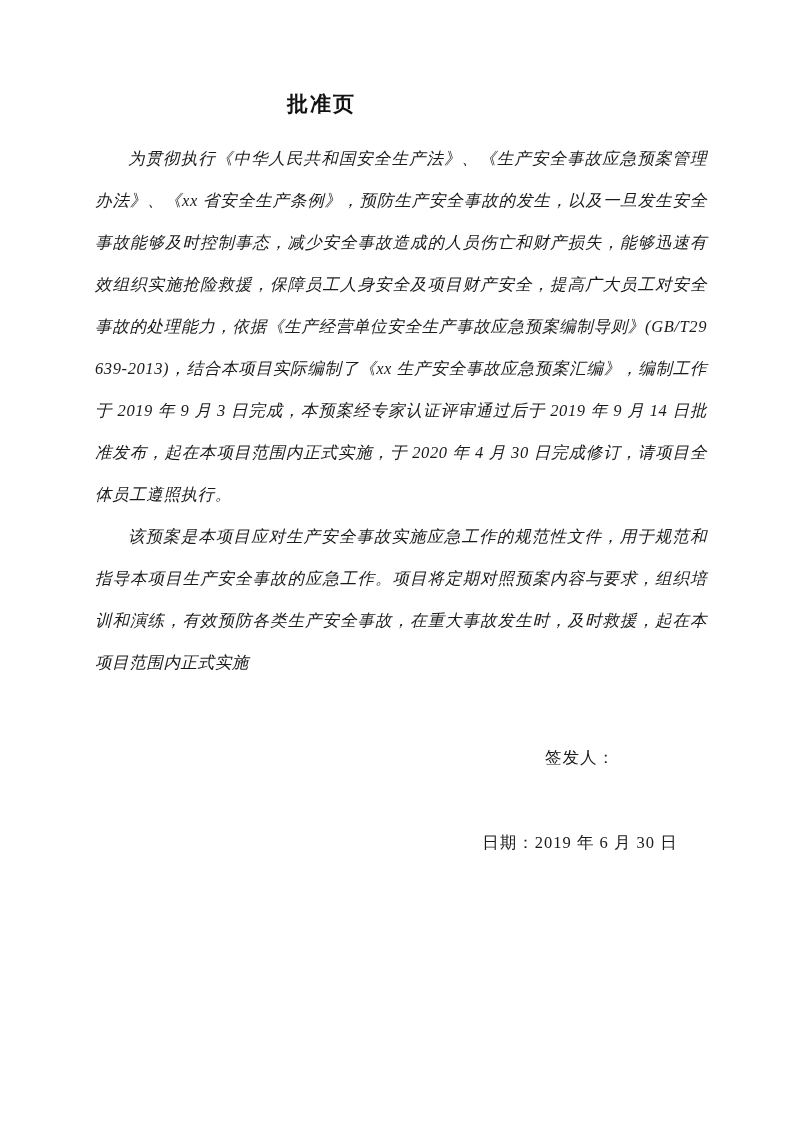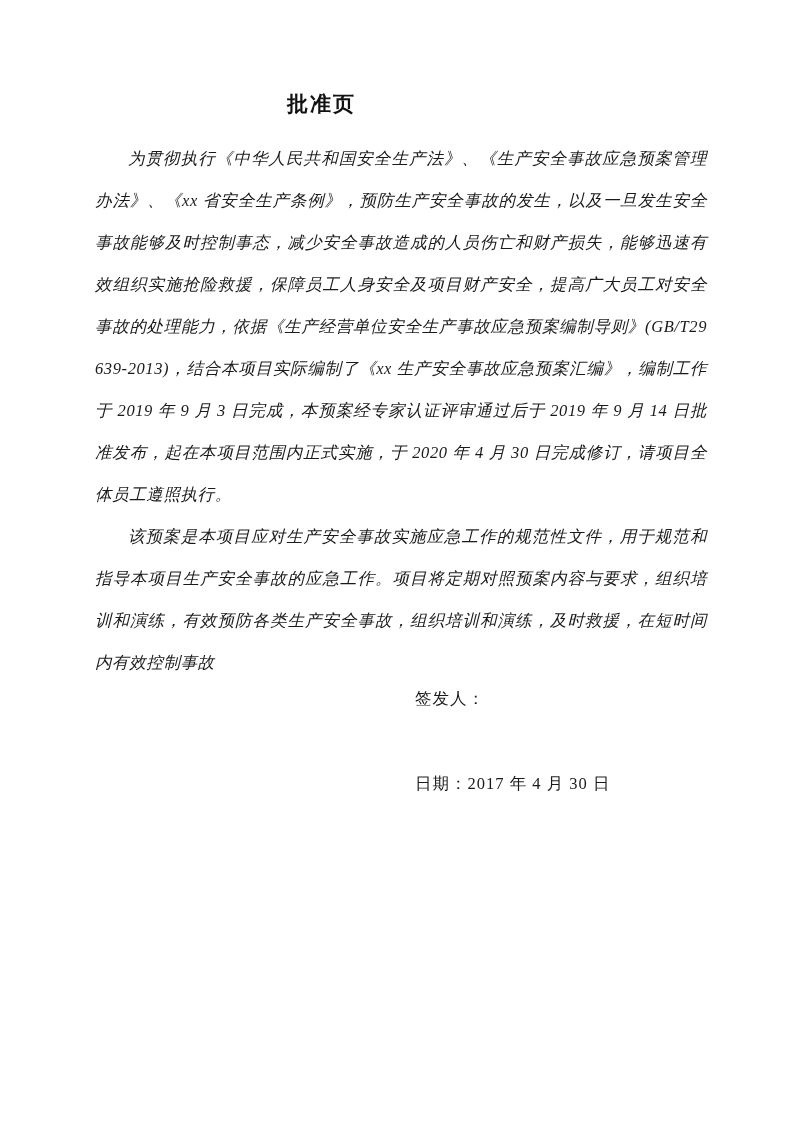--- a/index.html
+++ b/index.html
@@ -55,22 +55,23 @@
   }
 
   .para + .para {
     margin-top: 0;
   }
 
   
   .sign-block {
     position: absolute;
     left: 415px;
-    top: 689px;
+    top: 748px;
     width: 330px;
+    text-align: center;
   }
 
   .sign-line {
     font-size: 16.5px;
     line-height: 1.2;
     color: #1a1a1a;
     letter-spacing: 1px;
     height: 85px;
     white-space: nowrap;
   }
@@ -81,21 +82,21 @@
 </style>
 </head>
 <body>
 
 <div class="page">
 
   <div class="doc-title">批准页</div>
 
   <div class="body-block">
     <p class="para">为贯彻执行《中华人民共和国安全生产法》、《生产安全事故应急预案管理办法》、《xx 省安全生产条例》，预防生产安全事故的发生，以及一旦发生安全事故能够及时控制事态，减少安全事故造成的人员伤亡和财产损失，能够迅速有效组织实施抢险救援，保障员工人身安全及项目财产安全，提高广大员工对安全事故的处理能力，依据《生产经营单位安全生产事故应急预案编制导则》(GB/T29639-2013)，结合本项目实际编制了《xx 生产安全事故应急预案汇编》，编制工作于 2019 年 9 月 3 日完成，本预案经专家认证评审通过后于 2019 年 9 月 14 日批准发布，起在本项目范围内正式实施，于 2020 年 4 月 30 日完成修订，请项目全体员工遵照执行。</p>
-    <p class="para">该预案是本项目应对生产安全事故实施应急工作的规范性文件，用于规范和指导本项目生产安全事故的应急工作。项目将定期对照预案内容与要求，组织培训和演练，有效预防各类生产安全事故，组织培训和演练，及时救援，在短时间内有效控制事故</p>
+    <p class="para">该预案是本项目应对生产安全事故实施应急工作的规范性文件，用于规范和指导本项目生产安全事故的应急工作。项目将定期对照预案内容与要求，组织培训和演练，有效预防各类生产安全事故，在重大事故发生时，及时救援，起在本项目范围内正式实施</p>
   </div>
 
   <div class="sign-block">
     <div class="sign-line">签发人：</div>
-    <div class="sign-line">日期：2017 年 4 月 30 日</div>
+    <div class="sign-line">日期：2019 年 6 月 30 日</div>
   </div>
 
 </div>
 
 </body></html>

